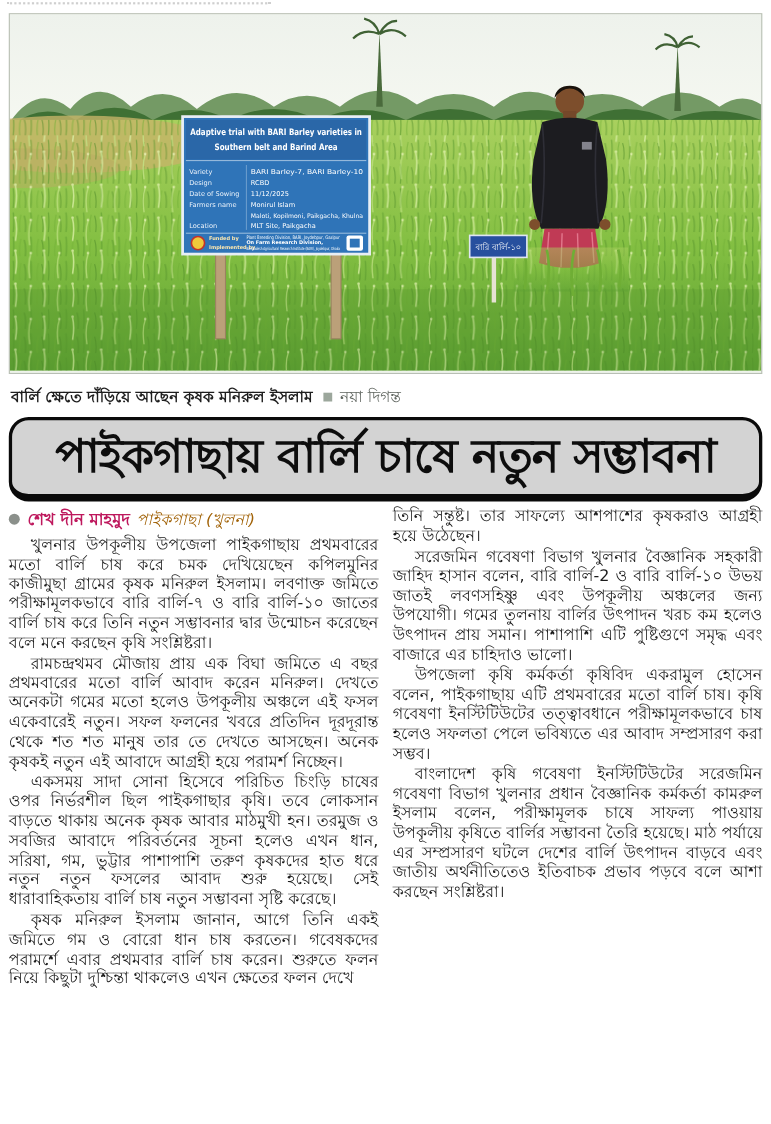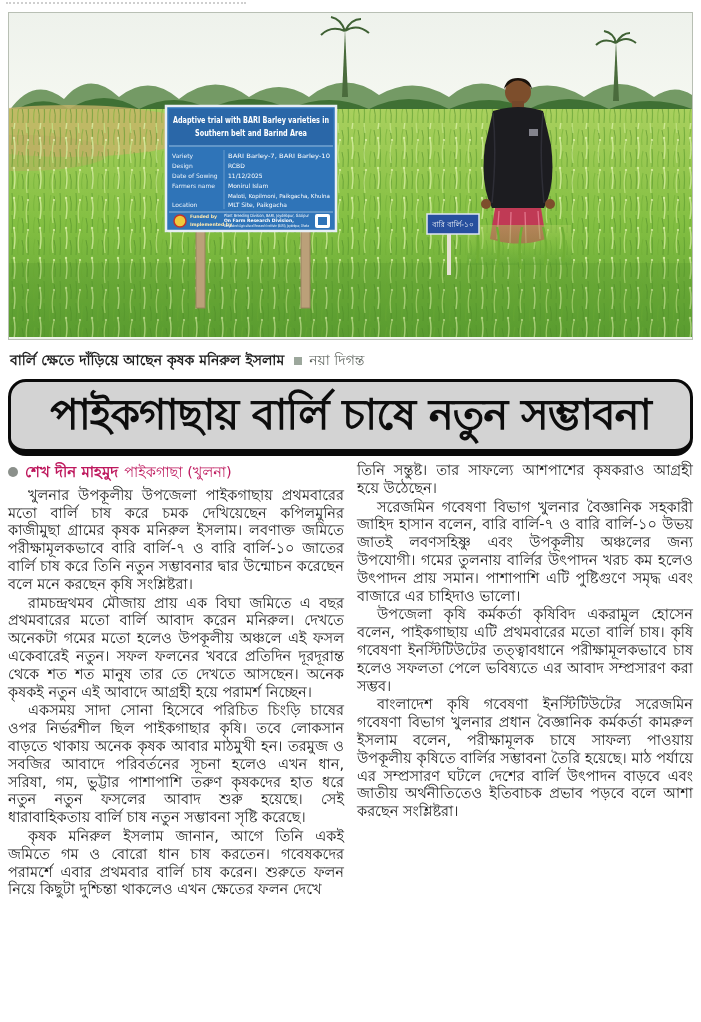--- a/index.html
+++ b/index.html
@@ -22,21 +22,21 @@
   .headline{font-size:42px;font-weight:800;color:#0d0d0d;letter-spacing:-1px;white-space:nowrap;}
 
   .article{position:absolute;top:462px;left:8px;width:685px;display:flex;gap:13px;}
   .col{width:336px;font-size:14.5px;line-height:17.8px;text-align:justify;color:#1b1b1b;}
   .col p{margin:0 0 1px 0;text-indent:20px;}
   .col p.no-indent{text-indent:0;}
 
   .byline{margin:2px 0 5px 0;white-space:nowrap;}
   .byline .bullet{display:inline-block;width:10px;height:10px;border-radius:50%;background:#8b908b;margin-right:7px;}
   .byline .author{font-weight:bold;color:#be185d;font-size:15px;}
-  .byline .loc{color:#be185d;font-size:14.5px;margin-left:6px;}
+  .byline .loc{font-style:italic;color:#a16207;font-size:14.5px;margin-left:6px;}
 </style>
 </head>
 <body>
 
 <div class="page">
 
   <div class="top-dashes"></div>
 
   <div class="photo-frame">
     <svg width="683" height="324" viewBox="0 0 683 324" xmlns="http://www.w3.org/2000/svg">
@@ -156,19 +156,19 @@
       <div class="byline">
         <span class="bullet"></span><span class="author">শেখ দীন মাহমুদ</span><span class="loc">পাইকগাছা (খুলনা)</span>
       </div>
       <p class="para">খুলনার উপকূলীয় উপজেলা পাইকগাছায় প্রথমবারের মতো বার্লি চাষ করে চমক দেখিয়েছেন কপিলমুনির কাজীমুছা গ্রামের কৃষক মনিরুল ইসলাম। লবণাক্ত জমিতে পরীক্ষামূলকভাবে বারি বার্লি-৭ ও বারি বার্লি-১০ জাতের বার্লি চাষ করে তিনি নতুন সম্ভাবনার দ্বার উন্মোচন করেছেন বলে মনে করছেন কৃষি সংশ্লিষ্টরা।</p>
       <p class="para">রামচন্দ্রথমব মৌজায় প্রায় এক বিঘা জমিতে এ বছর প্রথমবারের মতো বার্লি আবাদ করেন মনিরুল। দেখতে অনেকটা গমের মতো হলেও উপকূলীয় অঞ্চলে এই ফসল একেবারেই নতুন। সফল ফলনের খবরে প্রতিদিন দূরদূরান্ত থেকে শত শত মানুষ তার তে দেখতে আসছেন। অনেক কৃষকই নতুন এই আবাদে আগ্রহী হয়ে পরামর্শ নিচ্ছেন।</p>
       <p class="para">একসময় সাদা সোনা হিসেবে পরিচিত চিংড়ি চাষের ওপর নির্ভরশীল ছিল পাইকগাছার কৃষি। তবে লোকসান বাড়তে থাকায় অনেক কৃষক আবার মাঠমুখী হন। তরমুজ ও সবজির আবাদে পরিবর্তনের সূচনা হলেও এখন ধান, সরিষা, গম, ভুট্টার পাশাপাশি তরুণ কৃষকদের হাত ধরে নতুন নতুন ফসলের আবাদ শুরু হয়েছে। সেই ধারাবাহিকতায় বার্লি চাষ নতুন সম্ভাবনা সৃষ্টি করেছে।</p>
       <p class="para">কৃষক মনিরুল ইসলাম জানান, আগে তিনি একই জমিতে গম ও বোরো ধান চাষ করতেন। গবেষকদের পরামর্শে এবার প্রথমবার বার্লি চাষ করেন। শুরুতে ফলন নিয়ে কিছুটা দুশ্চিন্তা থাকলেও এখন ক্ষেতের ফলন দেখে</p>
     </div>
     <div class="col">
       <p class="para no-indent">তিনি সন্তুষ্ট। তার সাফল্যে আশপাশের কৃষকরাও আগ্রহী হয়ে উঠেছেন।</p>
-      <p class="para">সরেজমিন গবেষণা বিভাগ খুলনার বৈজ্ঞানিক সহকারী জাহিদ হাসান বলেন, বারি বার্লি-৭ ও বারি বার্লি-১০ উভয় জাতই লবণসহিষ্ণু এবং উপকূলীয় অঞ্চলের জন্য উপযোগী। গমের তুলনায় বার্লির উৎপাদন খরচ কম হলেও উৎপাদন প্রায় সমান। পাশাপাশি এটি পুষ্টিগুণে সমৃদ্ধ এবং বাজারে এর চাহিদাও ভালো।</p>
+      <p class="para">সরেজমিন গবেষণা বিভাগ খুলনার বৈজ্ঞানিক সহকারী জাহিদ হাসান বলেন, বারি বার্লি-2 ও বারি বার্লি-১০ উভয় জাতই লবণসহিষ্ণু এবং উপকূলীয় অঞ্চলের জন্য উপযোগী। গমের তুলনায় বার্লির উৎপাদন খরচ কম হলেও উৎপাদন প্রায় সমান। পাশাপাশি এটি পুষ্টিগুণে সমৃদ্ধ এবং বাজারে এর চাহিদাও ভালো।</p>
       <p class="para">উপজেলা কৃষি কর্মকর্তা কৃষিবিদ একরামুল হোসেন বলেন, পাইকগাছায় এটি প্রথমবারের মতো বার্লি চাষ। কৃষি গবেষণা ইনস্টিটিউটের তত্ত্বাবধানে পরীক্ষামূলকভাবে চাষ হলেও সফলতা পেলে ভবিষ্যতে এর আবাদ সম্প্রসারণ করা সম্ভব।</p>
       <p class="para">বাংলাদেশ কৃষি গবেষণা ইনস্টিটিউটের সরেজমিন গবেষণা বিভাগ খুলনার প্রধান বৈজ্ঞানিক কর্মকর্তা কামরুল ইসলাম বলেন, পরীক্ষামূলক চাষে সাফল্য পাওয়ায় উপকূলীয় কৃষিতে বার্লির সম্ভাবনা তৈরি হয়েছে। মাঠ পর্যায়ে এর সম্প্রসারণ ঘটলে দেশের বার্লি উৎপাদন বাড়বে এবং জাতীয় অর্থনীতিতেও ইতিবাচক প্রভাব পড়বে বলে আশা করছেন সংশ্লিষ্টরা।</p>
     </div>
   </div>
 
 </div>
 
 </body></html>

